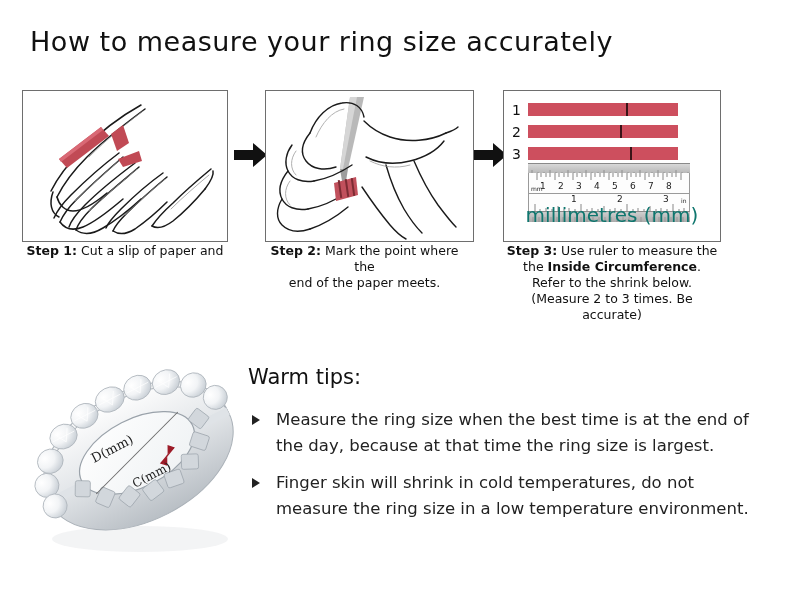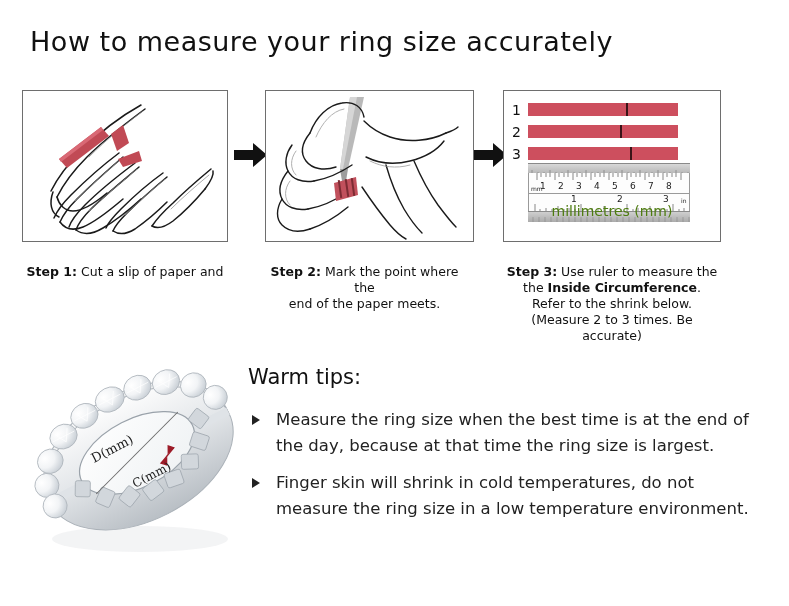--- a/index.html
+++ b/index.html
@@ -43,21 +43,21 @@
     top: 0;
   }
   .panel {
     border: 1px solid #6e6e6e;
     background: #ffffff;
     position: relative;
     overflow: hidden;
     box-sizing: border-box;
   }
   .caption {
-    margin-top: 22px;
+    margin-top: 1px;
     font-size: 12.5px;
     line-height: 16px;
     text-align: center;
     color: #111;
   }
   .caption .b { font-weight: bold; }
   .subnote {
     margin-top: 22px;
     font-size: 12.5px;
     line-height: 16px;
@@ -146,22 +146,22 @@
     font-size: 9px;
     color: #222;
     line-height: 9px;
   }
   .mmlabel {
     position: absolute;
     left: 0;
     top: 112px;
     width: 100%;
     text-align: center;
-    font-size: 14px;
-    color: #4d7c0f;
+    font-size: 20px;
+    color: #0f766e;
   }
 
   
   .lower {
     position: absolute;
     left: 0;
     top: 345px;
     width: 789px;
     height: 260px;
   }

